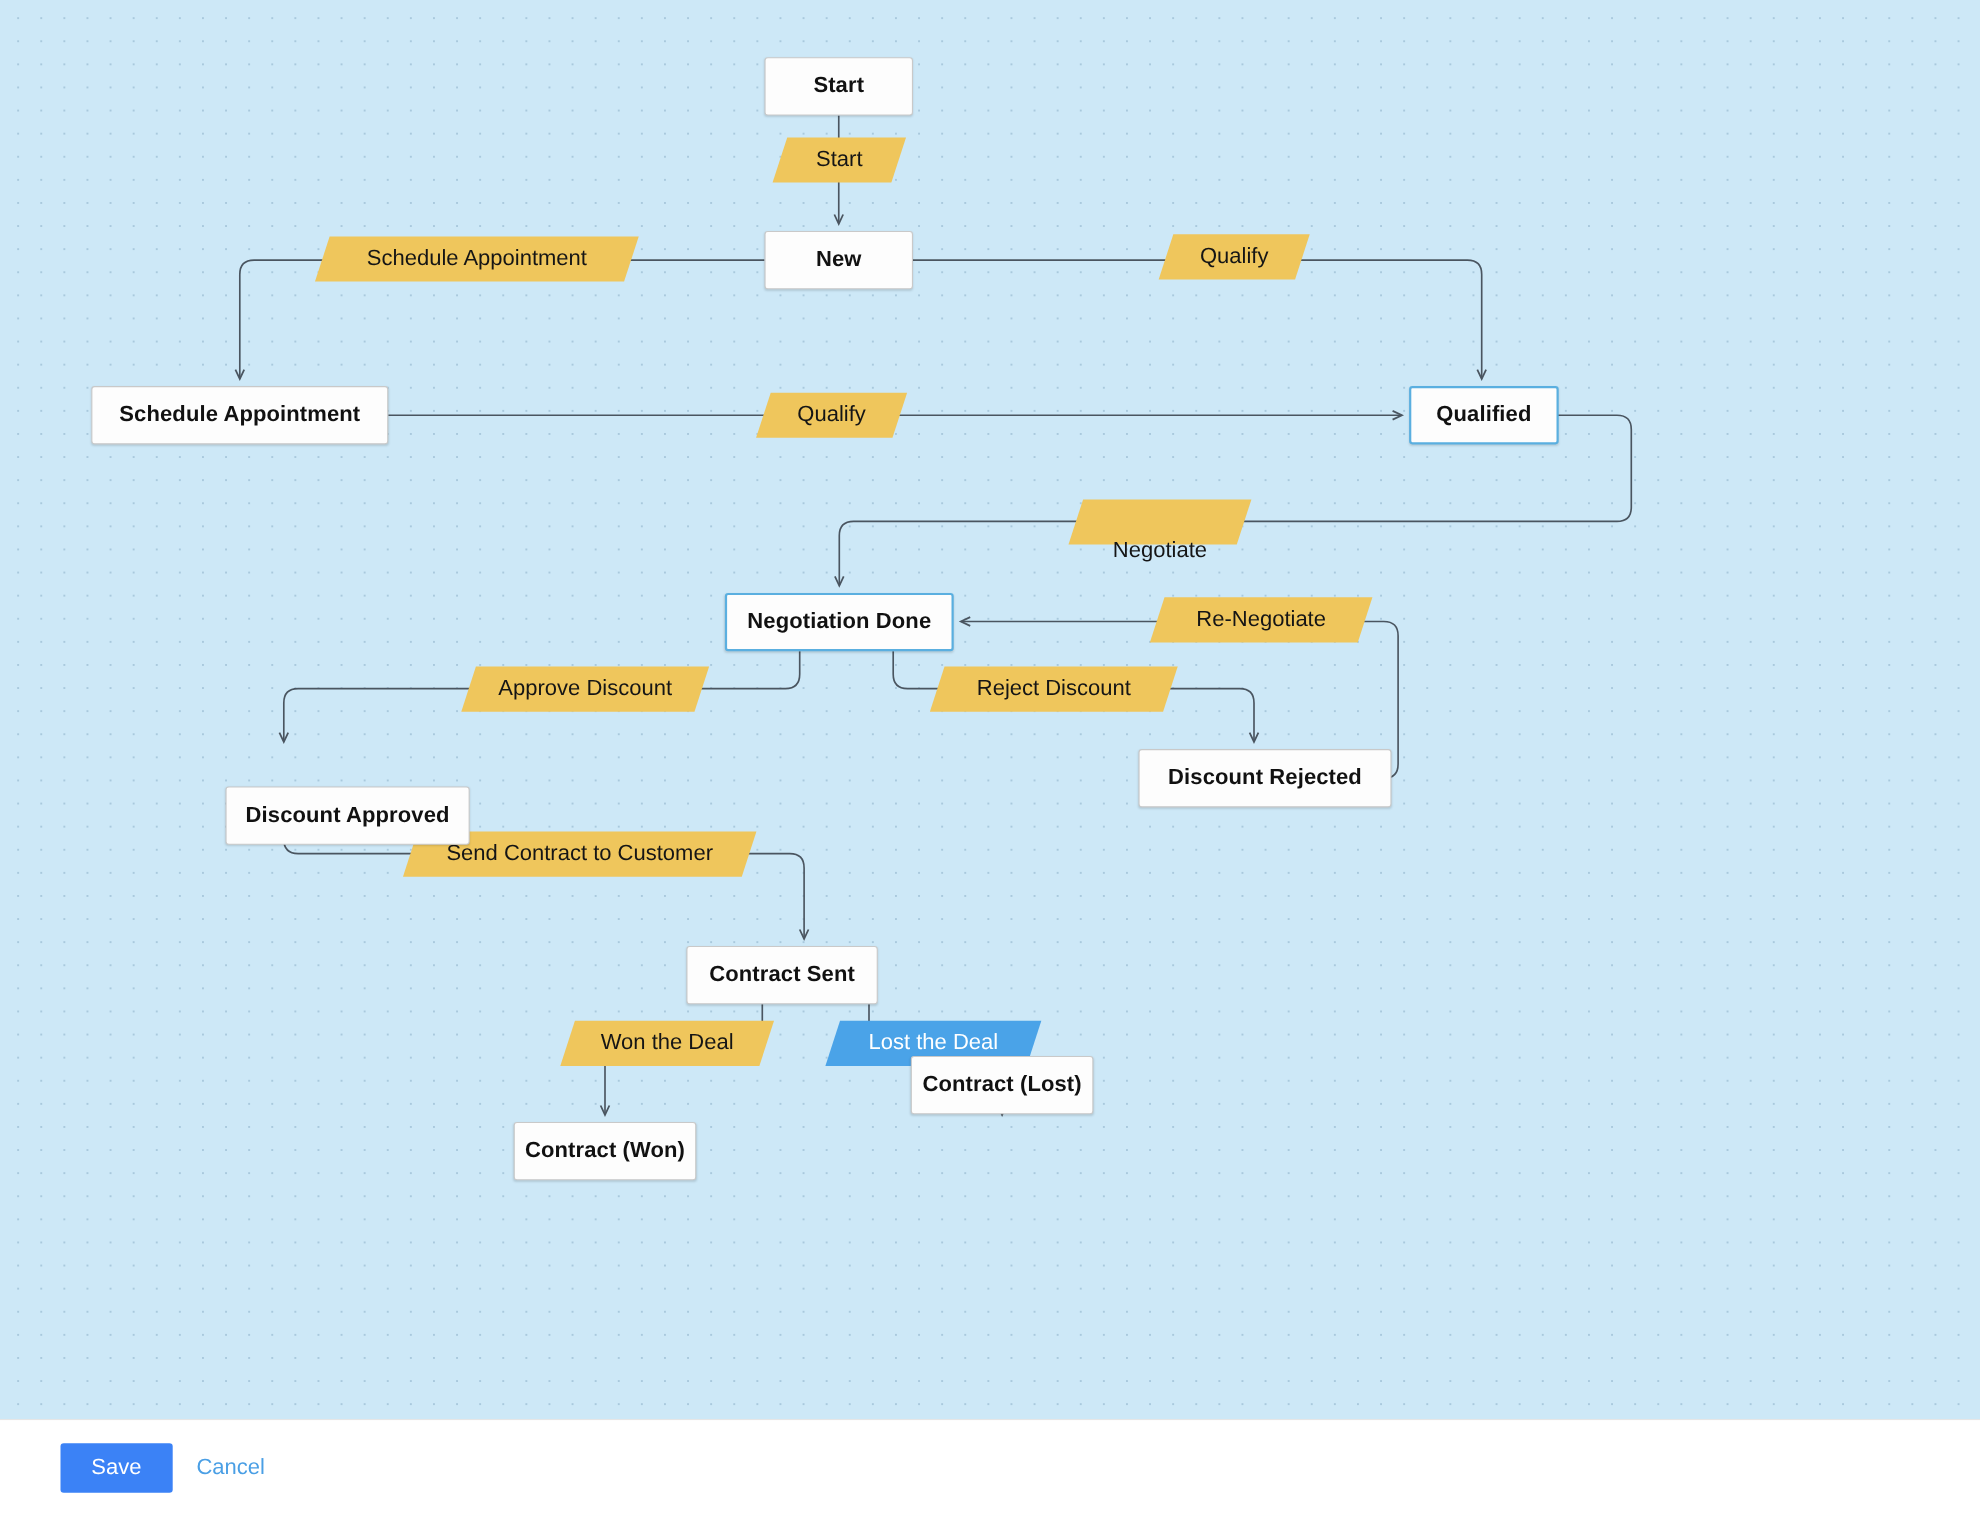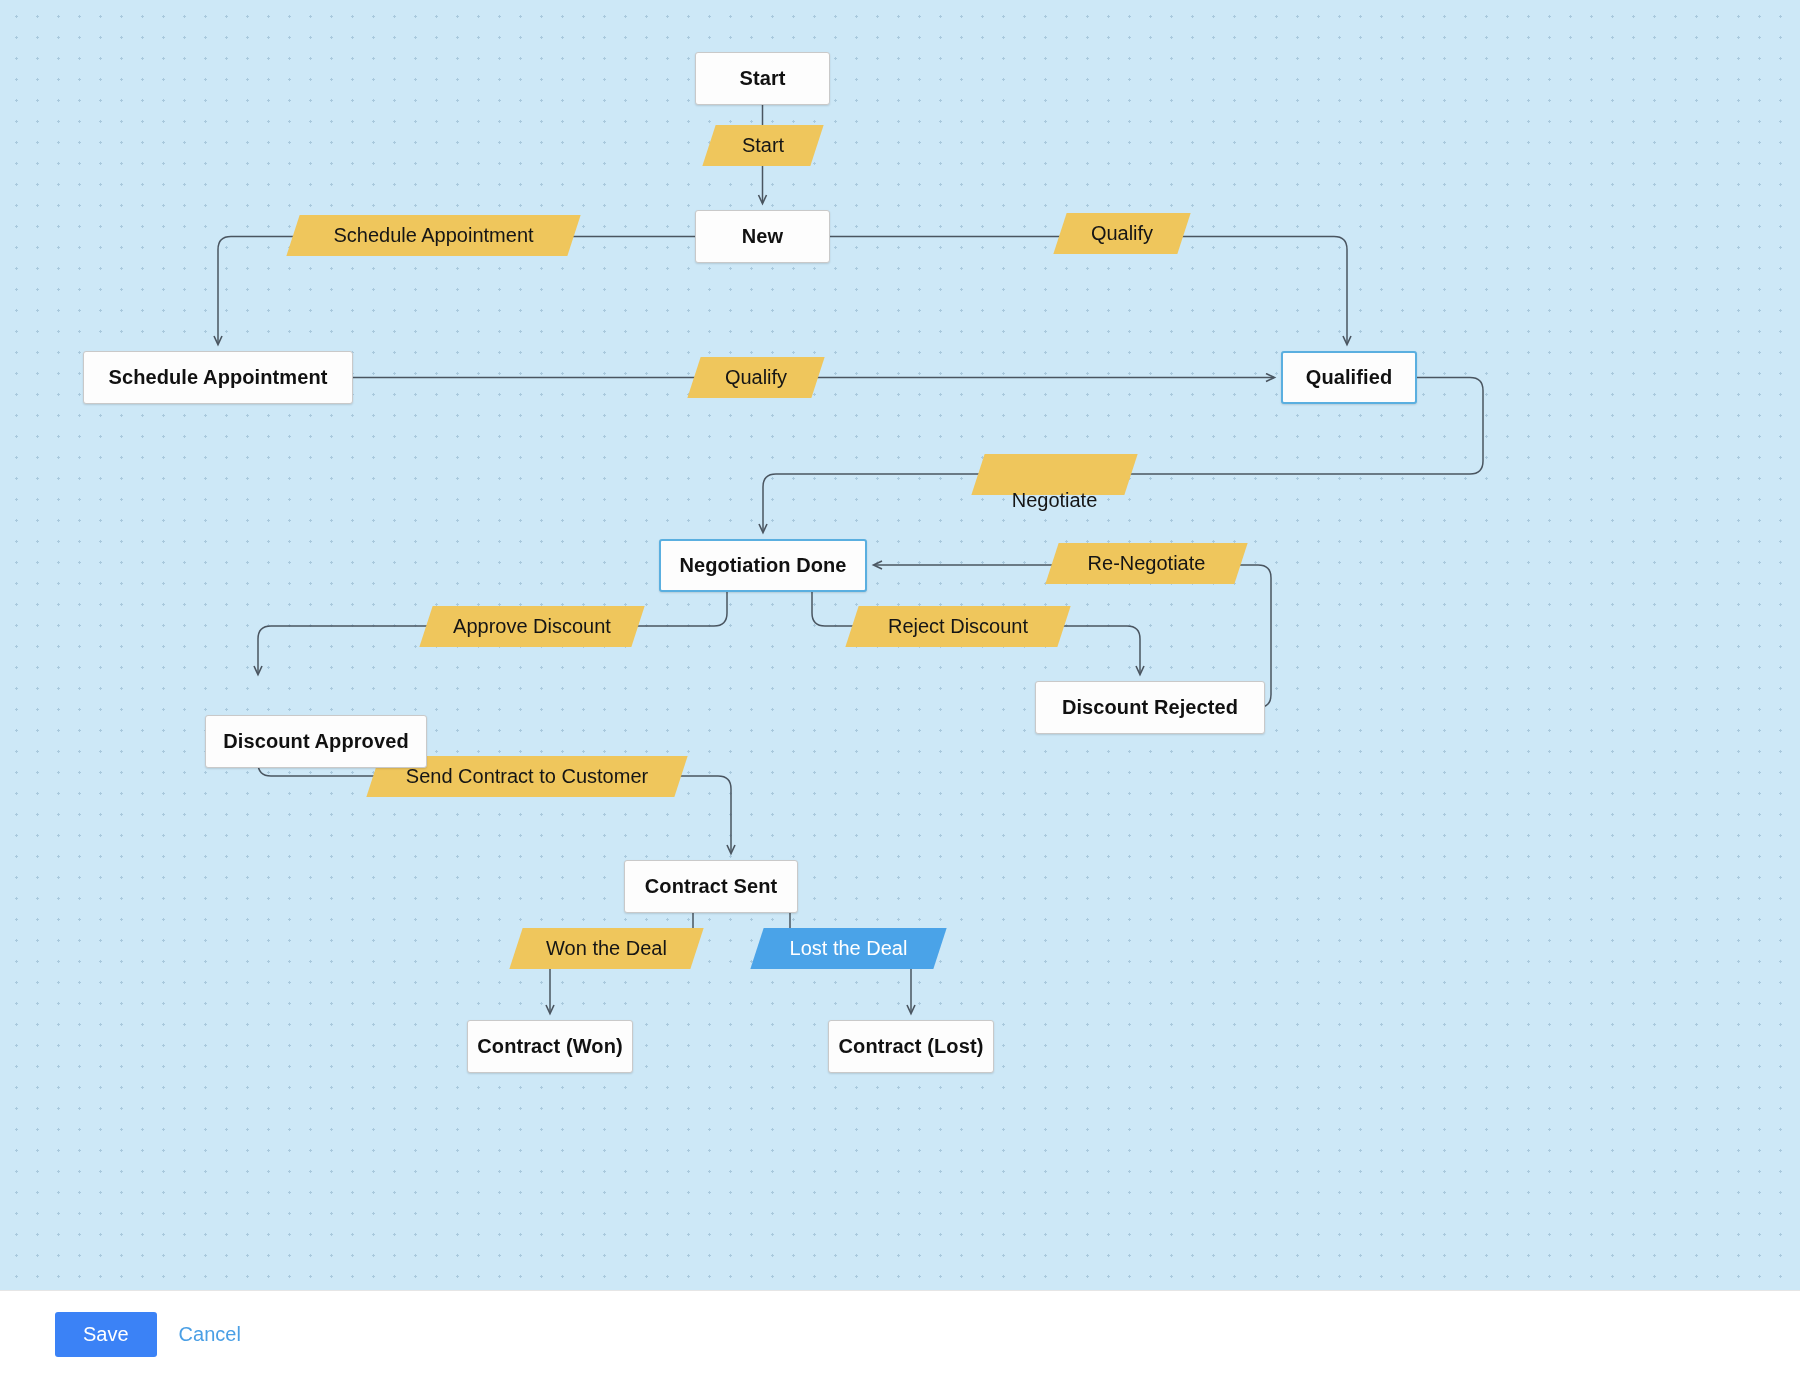--- a/index.html
+++ b/index.html
@@ -179,21 +179,21 @@
 
     <div class="node" style="left:695px;top:52px;width:135px;height:53px;">Start</div>
     <div class="node" style="left:695px;top:210px;width:135px;height:53px;">New</div>
     <div class="node" style="left:83px;top:351px;width:270px;height:53px;">Schedule Appointment</div>
     <div class="node selected" style="left:1281px;top:351px;width:136px;height:53px;">Qualified</div>
     <div class="node selected" style="left:659px;top:539px;width:208px;height:53px;">Negotiation Done</div>
     <div class="node" style="left:205px;top:681px;width:222px;height:53px;margin-top:34px;">Discount Approved</div>
     <div class="node" style="left:1035px;top:681px;width:230px;height:53px;">Discount Rejected</div>
     <div class="node" style="left:624px;top:860px;width:174px;height:53px;">Contract Sent</div>
     <div class="node" style="left:467px;top:1020px;width:166px;height:53px;">Contract (Won)</div>
-    <div class="node" style="left:828px;top:1020px;width:166px;height:53px;">Contract (Lost)</div>
+    <div class="node" style="left:828px;top:960px;width:166px;height:53px;">Contract (Lost)</div>
 
   </div>
 
   <div id="footer">
     <button id="save-btn">Save</button>
     <button id="cancel-btn">Cancel</button>
   </div>
 
 </div>
 

